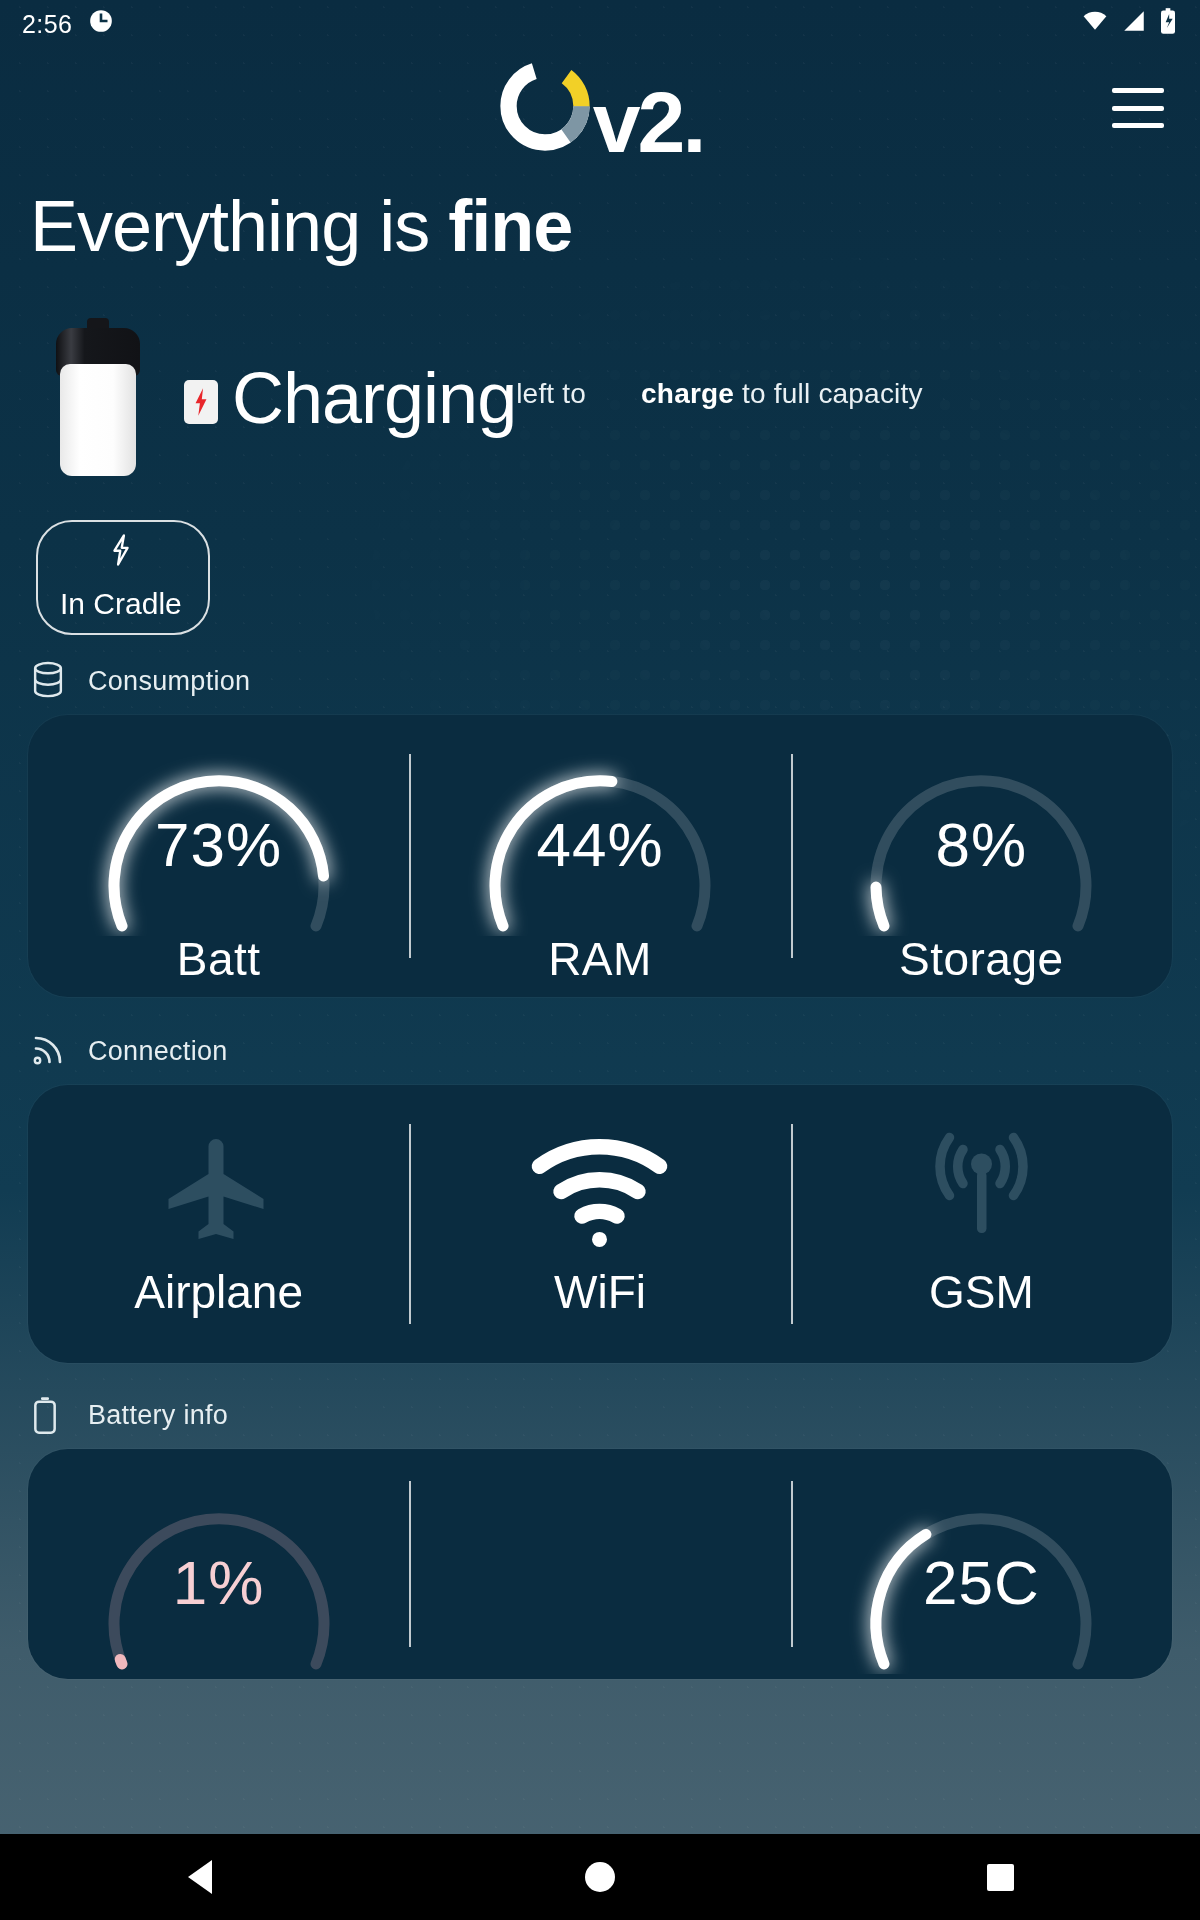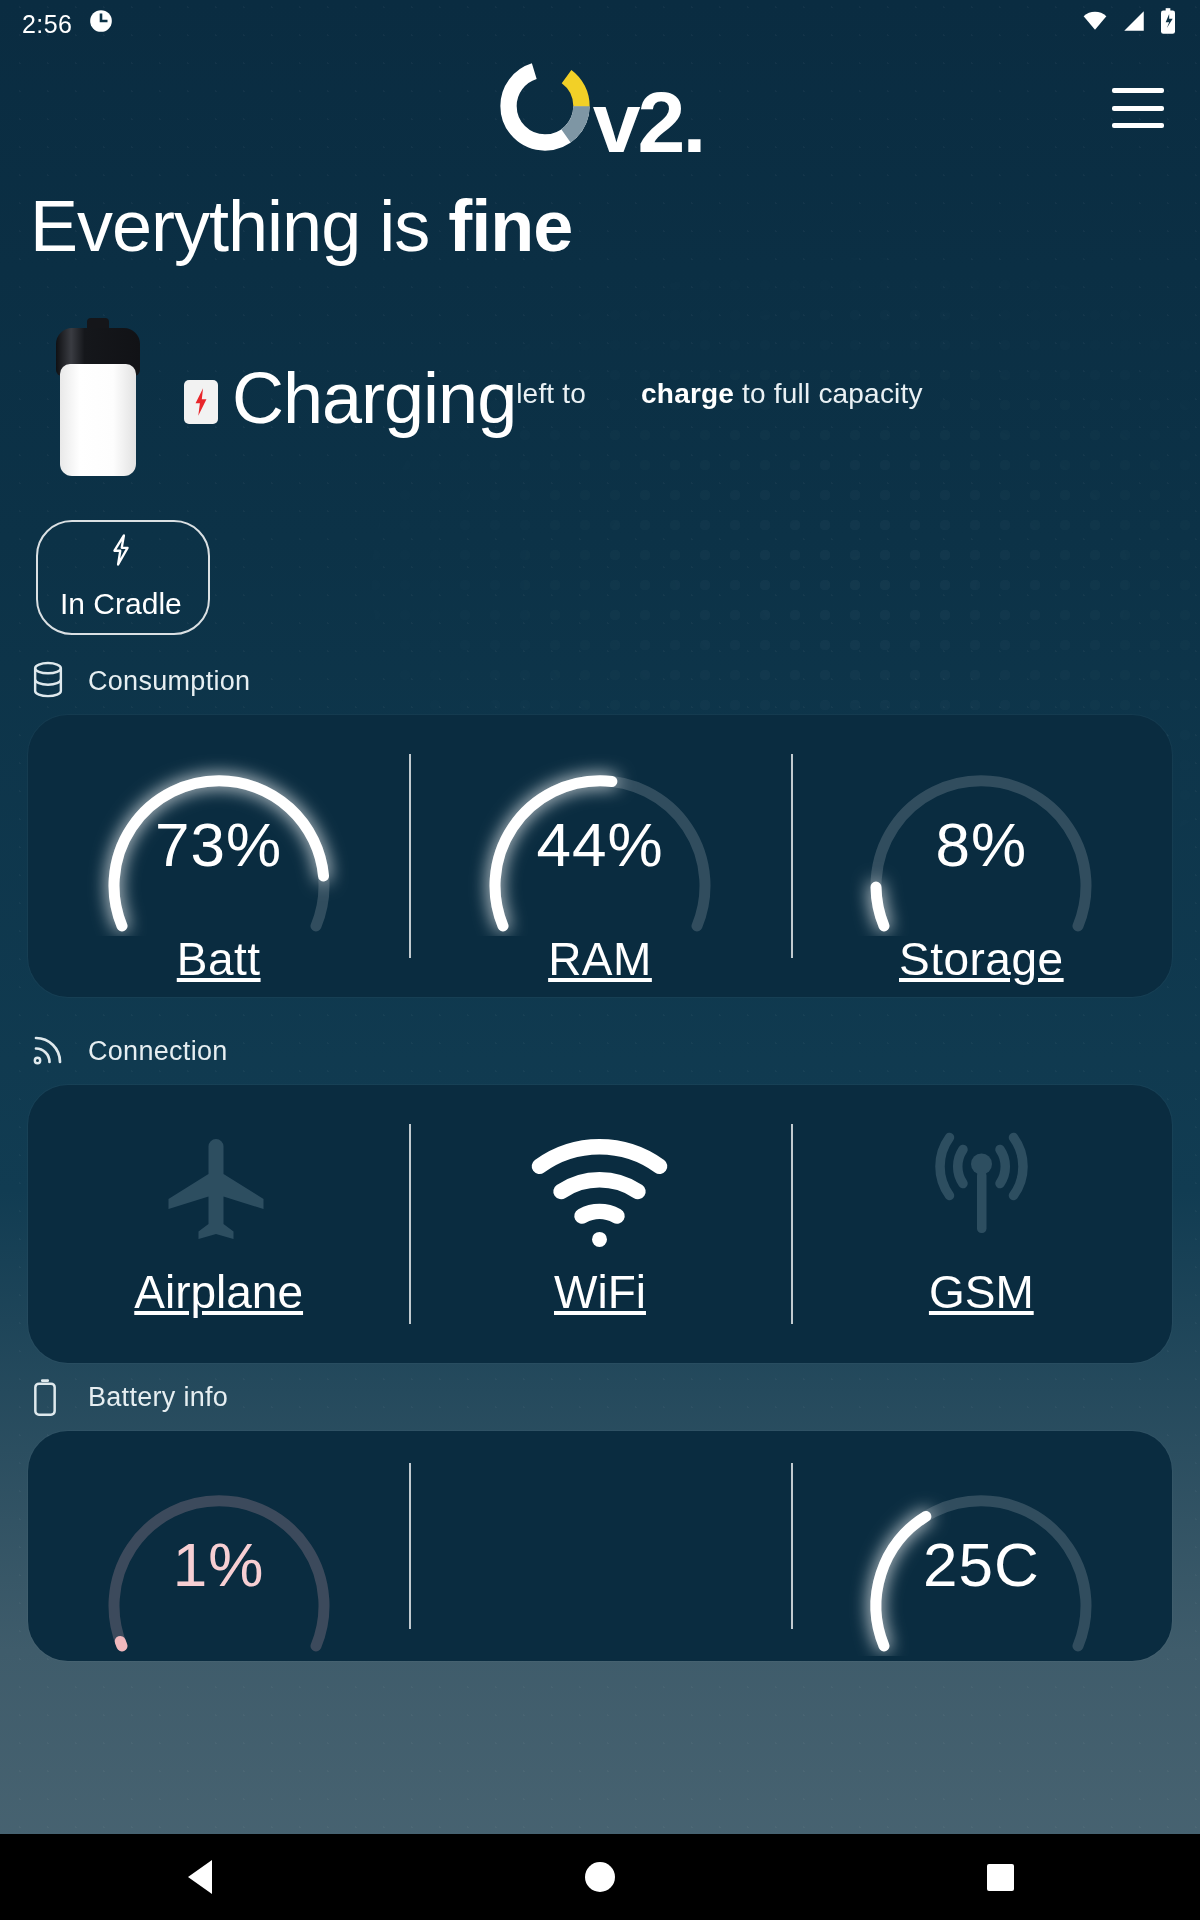--- a/index.html
+++ b/index.html
@@ -114,21 +114,20 @@
     letter-spacing:.3px;
   }
   .sec-head .ic { width:36px; height:40px; flex:none; }
 
   
   .card {
     position:relative; margin:0 28px; border-radius:40px;
     background:#0a2c40;
     box-shadow:0 0 0 1px rgba(255,255,255,.03);
     display:flex;
-    text-decoration:underline;
   }
   .cell {
     flex:1; display:flex; flex-direction:column; align-items:center;
     justify-content:center; position:relative;
   }
   .cell + .cell:before {
     content:""; position:absolute; left:0; top:14%; height:72%;
     width:2px; background:rgba(255,255,255,.75);
   }
 
@@ -351,21 +350,21 @@
           <path d="M15.7 4.1 A6 6 0 0 1 15.7 10.9" fill="none" stroke="#5e7d8e" stroke-width="1.9" stroke-linecap="round"></path>
           <path d="M5.6 1.7 A9.8 9.8 0 0 0 5.6 13.3" fill="none" stroke="#5e7d8e" stroke-width="1.9" stroke-linecap="round"></path>
           <path d="M18.4 1.7 A9.8 9.8 0 0 1 18.4 13.3" fill="none" stroke="#5e7d8e" stroke-width="1.9" stroke-linecap="round"></path>
         </svg>
       </div>
       <div class="conn-lbl">GSM</div>
     </div>
   </div>
 
   
-  <div class="sec-head" style="margin-top:14px;">
+  <div class="sec-head" style="margin-top:32px;">
     <span class="ic">
       <svg width="30" height="40" viewBox="0 0 14 24">
           <rect x="1.2" y="4" width="11.6" height="18.6" rx="2.2" fill="none" stroke="#dfe9ed" stroke-width="1.5"></rect>
           <rect x="4.6" y="1.3" width="4.8" height="1.7" rx=".7" fill="#dfe9ed"></rect>
         </svg>
     </span>
     <span>Battery info</span>
   </div>
 
   <div class="card card-battinfo">

